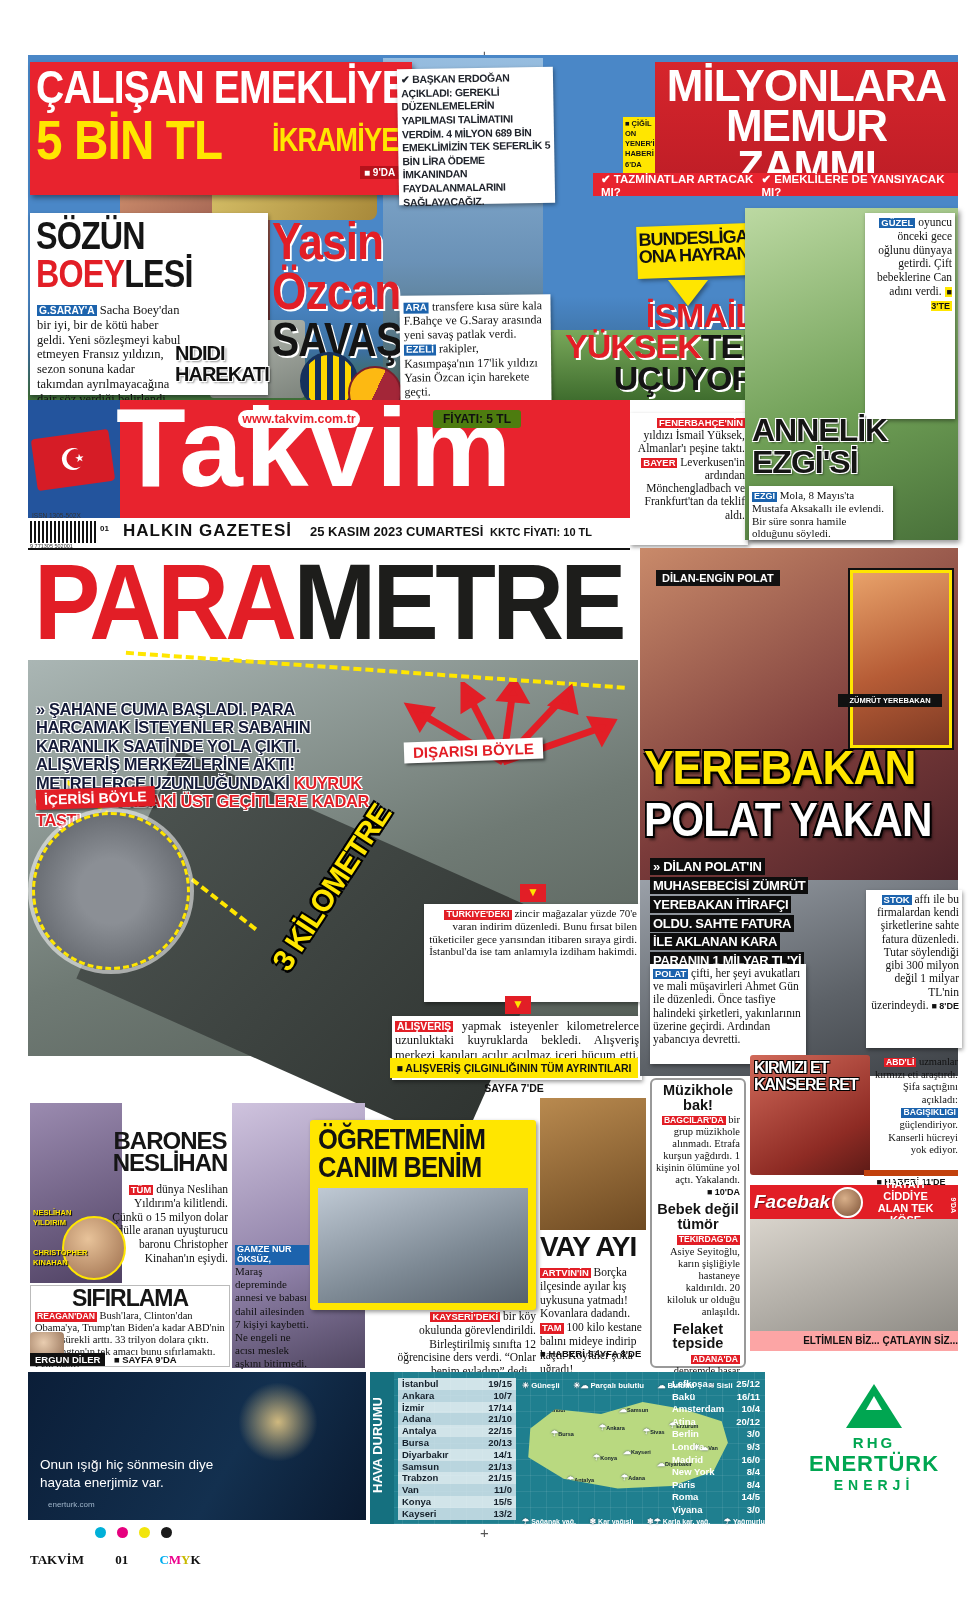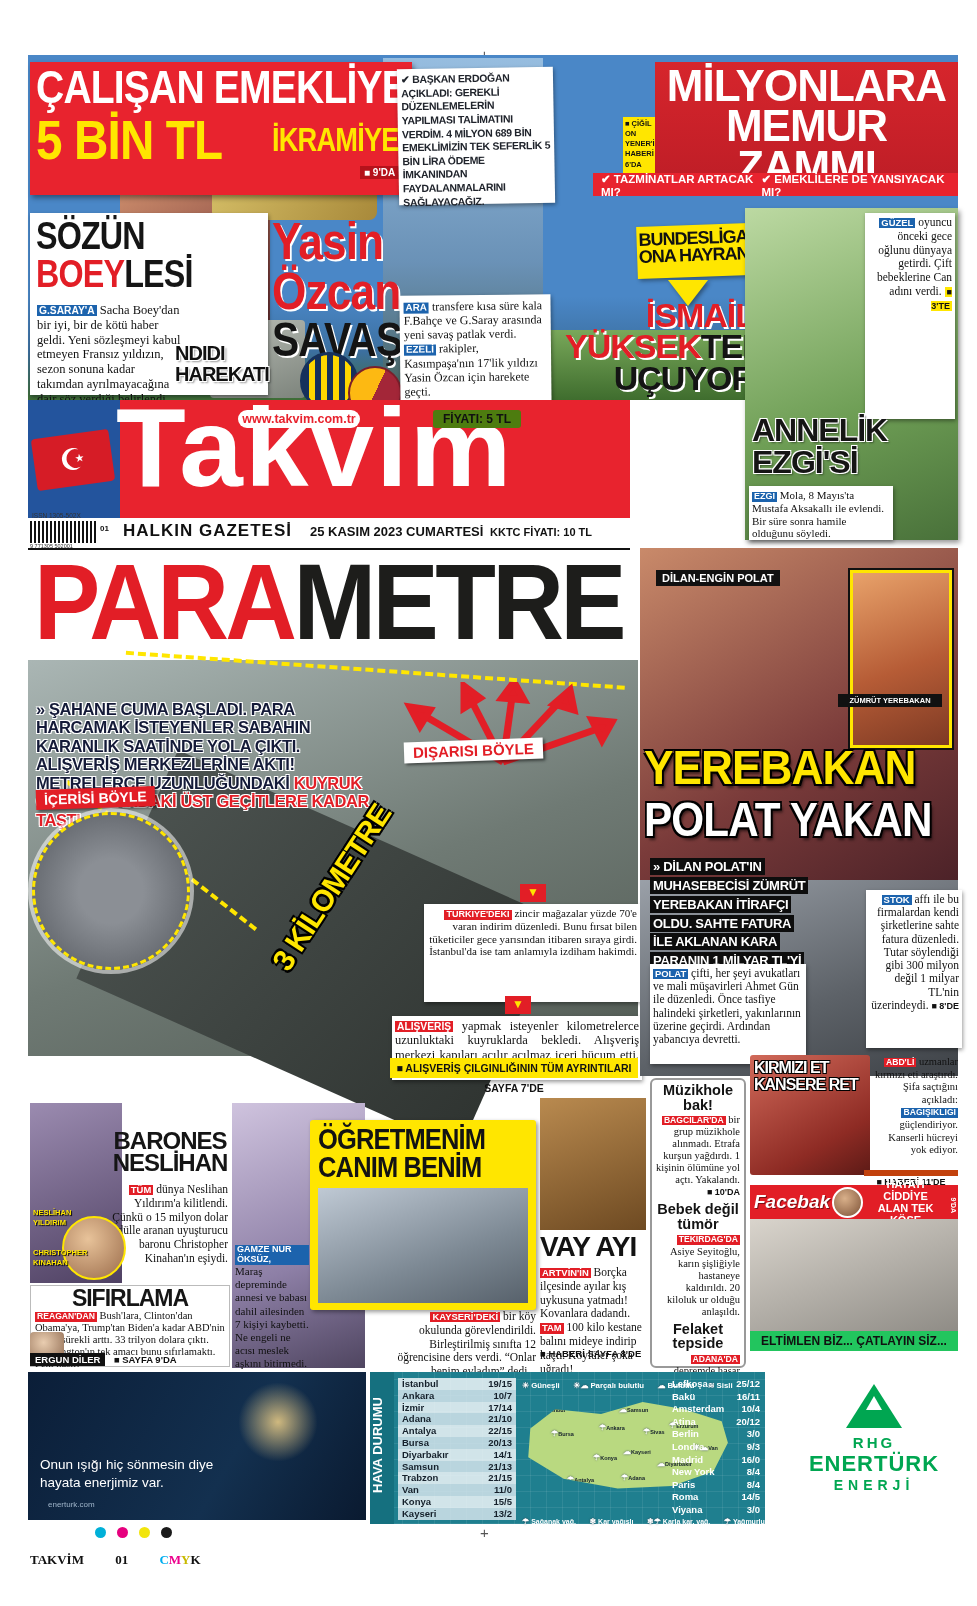--- a/index.html
+++ b/index.html
@@ -103,20 +103,26 @@
     <div class="hl" style="font-size:18px;color:#111;margin-top:5px">BUNDESLİGA</div>
     <div class="hl" style="font-size:18px;color:#111">ONA HAYRAN</div>
   </div>
   <div class="ab" style="left:668px;top:280px;width:0;height:0;border-left:20px solid transparent;border-right:20px solid transparent;border-top:26px solid #ffe600;filter:drop-shadow(2px 2px 2px rgba(0,0,0,.4))"></div>
 
   <div class="ab hl" style="left:565px;top:300px;width:190px;text-align:right;font-size:34px">
     <div style="color:#e21e26;text-shadow:2px 2px 0 #fff">İSMAİL</div>
     <div style="text-shadow:2px 2px 0 #fff"><span style="color:#e21e26">YÜKSEK</span><span style="color:#141414">TEN</span></div>
     <div style="color:#141414;text-shadow:2px 2px 0 #fff">UÇUYOR</div>
   </div>
+  <div class="ab card" style="left:630px;top:413px;width:112px;height:126px;padding:3px">
+    <div class="ser" style="font-size:11.5px;line-height:1.15;color:#111;text-align:right">
+      <span class="bdg r">FENERBAHÇE'NİN</span><span> yıldızı İsmail Yüksek, Almanlar'ı peşine taktı.</span>
+      <span class="bdg r">BAYER</span><span> Leverkusen'in ardından Mönchengladbach ve Frankfurt'tan da teklif aldı.</span>
+    </div>
+  </div>
   <div class="ab ph-grass" style="left:540px;top:430px;width:88px;height:114px">
     <div class="ab" style="left:40px;top:60px;width:46px;height:46px;border-radius:50%;background:radial-gradient(circle at 35% 35%,#fff,#d8d2c8 60%,#b44 100%)"></div>
     <div class="ab" style="left:4px;top:52px;width:40px;font-size:7px;font-weight:bold;color:#fff;line-height:1.4;text-shadow:0 0 2px #000">
       <span>■ TÜM SON DAKİKA HABERLERİ</span>
       <span style="color:#ffe600">SPOR'DA</span>
     </div>
   </div>
 
   <div class="ab" style="left:745px;top:208px;width:213px;height:332px;background:linear-gradient(160deg,#bcd9a2,#6e9e55 60%,#49713a);box-shadow:2px 3px 5px rgba(0,0,0,.4)">
     <div class="ab card" style="left:120px;top:5px;width:84px;height:200px;padding:3px">
@@ -292,21 +298,21 @@
   <div class="ab" style="left:750px;top:1185px;width:208px;height:34px;background:#e21e26;display:flex;align-items:center">
     <span style="color:#fff;font-weight:800;font-style:italic;font-size:19px;padding-left:4px;text-shadow:1px 1px 0 #7a0e14">Facebak</span>
     <span style="width:27px;height:27px;border-radius:50%;border:2px solid #fff;background:radial-gradient(circle at 40% 35%,#d9b08a,#7c5136);margin-left:2px;flex:none"></span>
     <span style="color:#fff;font-weight:800;font-size:11px;line-height:1.1;text-align:center;flex:1">
       <span>HAYATI CİDDİYE</span><br>
       <span>ALAN TEK KÖŞE</span>
     </span>
     <span style="color:#fff;font-weight:bold;font-size:7px;transform:rotate(90deg);flex:none;width:10px">9'DA</span>
   </div>
   <div class="ab ph-fur" style="left:750px;top:1219px;width:208px;height:112px"></div>
-  <div class="ab" style="left:750px;top:1331px;width:208px;height:20px;background:#22c55e;text-align:center;line-height:20px;font-size:12px;font-weight:800;color:#111">ELTİMLEN BİZ... ÇATLAYIN SİZ...</div>
+  <div class="ab" style="left:750px;top:1331px;width:208px;height:20px;background:#fca5a5;text-align:right;line-height:20px;font-size:10px;font-weight:800;color:#111">ELTİMLEN BİZ... ÇATLAYIN SİZ...</div>
 
   <div class="ab" style="left:28px;top:1372px;width:338px;height:148px;background:linear-gradient(120deg,#0b1e38,#13304f 60%,#0a1a30)">
     <div class="ab" style="left:210px;top:10px;width:80px;height:80px;border-radius:50%;background:radial-gradient(circle,rgba(255,220,140,.8),rgba(255,220,140,0) 70%)"></div>
     <div class="ab" style="left:12px;top:84px;color:#fff;font-size:13.5px;line-height:1.35">
       <div>Onun ışığı hiç sönmesin diye</div>
       <div>hayata enerjimiz var.</div>
     </div>
     <div class="ab" style="left:20px;top:128px;color:#9fb4c9;font-size:8px">enerturk.com</div>
   </div>
   <div class="ab" style="left:95px;top:1524px">

